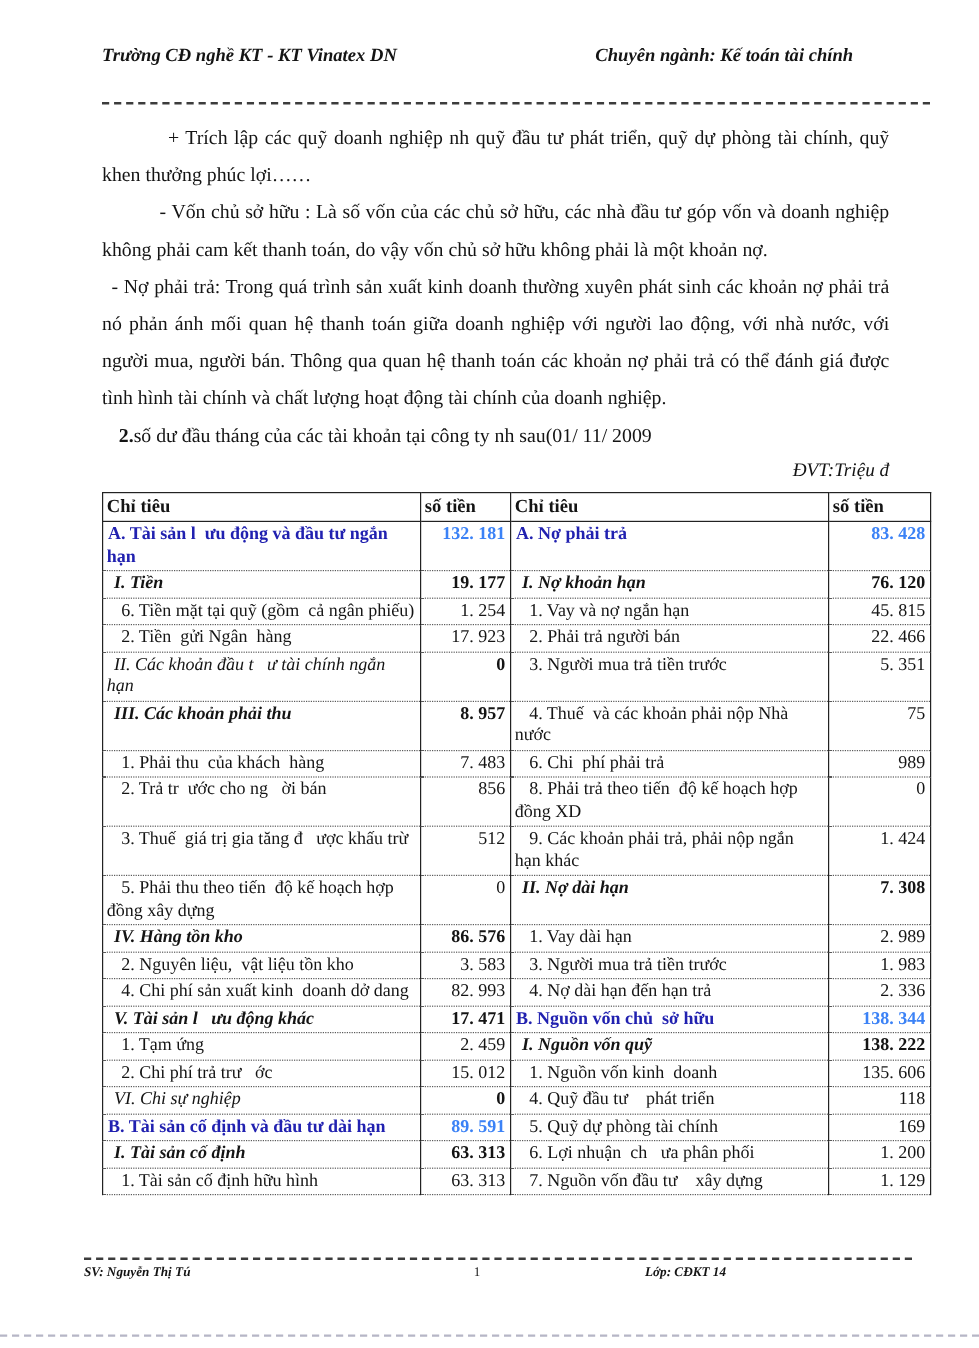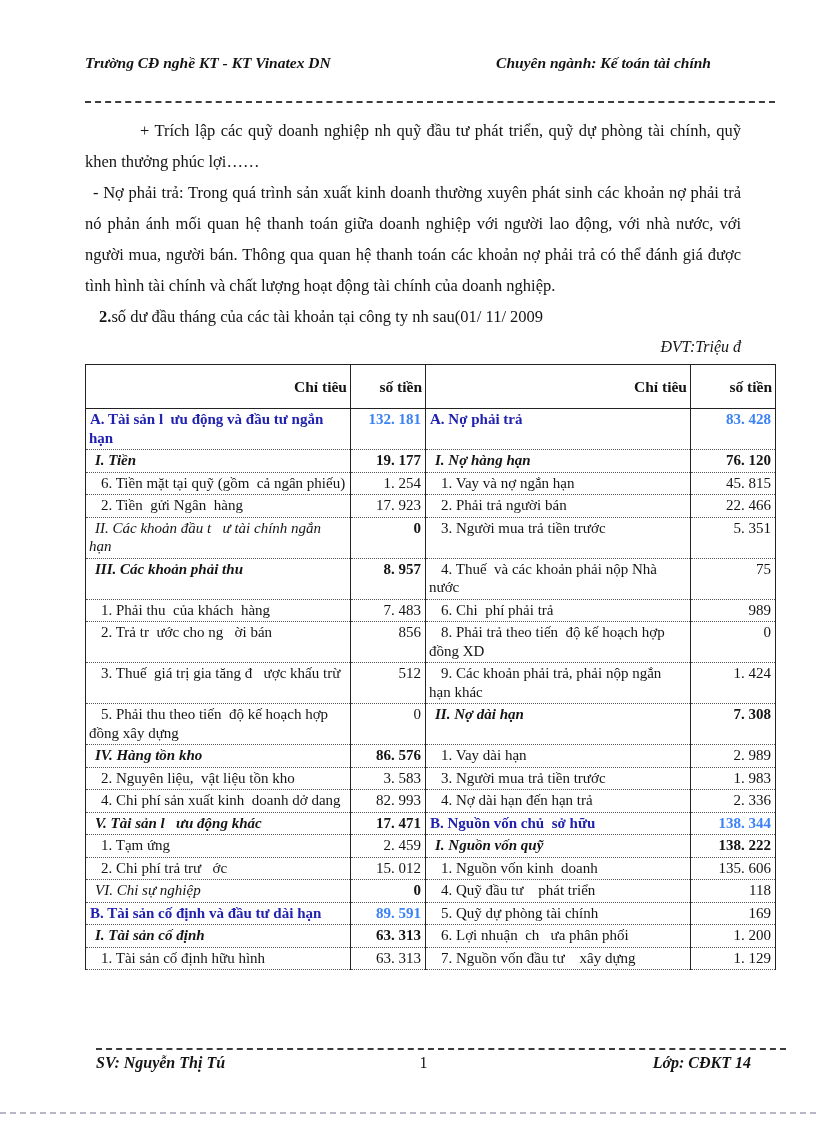--- a/index.html
+++ b/index.html
@@ -6,86 +6,87 @@
   body{
     width:816px;height:1123px;position:relative;overflow:hidden;
     background:#ffffff;color:#141414;
     font-family:"Liberation Serif","DejaVu Serif",serif;
   }
   .page{position:absolute;left:0;top:0;width:816px;height:1123px;}
   .content{position:absolute;left:85px;top:36px;width:690px;}
 
   
   .doc-header{position:relative;min-height:44px;border-bottom:2px dashed #3c3c3c;padding-bottom:5px;}
-  .hdr-left{width:350px;font-weight:bold;font-style:italic;font-size:15.5px;line-height:21px;margin-top:16px;}
+  .hdr-left{width:350px;font-weight:bold;font-style:italic;font-size:15.5px;line-height:21px;}
   .hdr-right{position:absolute;top:0;right:64px;font-weight:bold;font-style:italic;font-size:15.5px;line-height:21px;margin-left:17px;}
 
   
   .bodytext{width:656px;margin-top:12px;font-size:16.5px;line-height:31px;text-align:justify;}
   .bodytext p{margin:0;}
   .p-indent-lg{text-indent:55px;}
   .p-indent-md{text-indent:48px;}
   .p-indent-sm{text-indent:8px;}
   .section-heading{margin:0;text-align:left;text-indent:0;padding-left:14px;line-height:31px;}
   .section-heading .num{font-weight:bold;}
   .unit-note{width:656px;text-align:right;font-style:italic;font-size:16px;line-height:29px;margin:0;}
 
   
   table.balance{border-collapse:collapse;table-layout:fixed;width:690px;margin-top:3px;}
   table.balance col.c-lab{width:265px;}
   table.balance col.c-val{width:75px;}
   table.balance col.c-lab2{width:265px;}
   table.balance col.c-val2{width:85px;}
   table.balance th{
     border:1px solid #222;font-weight:bold;font-size:15.5px;line-height:19px;
-    padding:12px 3px;text-align:right;
+    padding:2px 3px;text-align:left;
   }
   table.balance td{
     border-left:1px solid #222;border-right:1px solid #222;
     border-bottom:1px dotted #5a5a5a;
     font-size:15px;line-height:18.5px;vertical-align:top;
     padding:1px 4px 2px 3px;
   }
   td.lab{white-space:pre-wrap;}
   td.val{text-align:right;padding-right:6px;}
   .s-A{color:#2121b0;font-weight:bold;text-indent:1px;}
   .s-R{font-style:italic;font-weight:bold;text-indent:6px;}
   .s-Ri{font-style:italic;text-indent:6px;}
   .s-n{text-indent:12px;}
   .v-A{color:#3b82f6;font-weight:bold;}
   .v-b{font-weight:bold;}
 
   
   .doc-footer{
-    position:absolute;left:96px;top:1048px;width:690px;
+    position:absolute;left:70px;top:1048px;width:690px;
     border-top:2px dashed #3c3c3c;padding-top:4px;
-    display:flex;align-items:baseline;font-size:16px;
+    display:flex;align-items:baseline;font-size:11px;
   }
   .ftr-left{flex:1;font-weight:bold;font-style:italic;}
   .ftr-center{width:40px;text-align:center;}
-  .ftr-right{flex:1;text-align:right;font-weight:bold;font-style:italic;padding-right:35px;}
+  .ftr-right{flex:1;text-align:center;font-weight:bold;font-style:italic;padding-right:35px;}
 
   .bottom-separator{
     position:absolute;left:0;top:1112px;width:816px;
     border-top:2px dashed #b6b6c6;
   }
 </style>
 </head>
 <body>
 
 <div class="page">
   <div class="content">
 
     <div class="doc-header">
       <div class="hdr-left">Trường CĐ nghề KT - KT Vinatex DN</div>
       <div class="hdr-right">Chuyên  ngành: Kế toán tài chính</div>
     </div>
 
     <div class="bodytext">
       <p class="p-indent-lg">+ Trích lập các quỹ doanh nghiệp nh  quỹ đầu tư phát triển, quỹ dự phòng tài chính, quỹ khen thưởng phúc lợi……</p>
+      <p class="p-indent-md">- Vốn chủ sở hữu : Là số vốn của các chủ sở hữu, các nhà đầu tư góp vốn và doanh nghiệp không phải cam kết thanh toán, do vậy vốn chủ sở hữu không phải là một khoản nợ.</p>
       <p class="p-indent-sm">- Nợ phải trả: Trong quá trình sản xuất kinh doanh thường xuyên phát sinh các khoản nợ phải trả nó phản ánh mối quan hệ thanh toán giữa doanh nghiệp với người lao động, với nhà nước, với người mua, người bán. Thông qua quan hệ thanh toán các khoản nợ phải trả có thể đánh giá được tình hình tài chính và chất lượng hoạt động tài chính của doanh nghiệp.</p>
       <p class="section-heading"><span class="num">2.</span><span>số dư đầu tháng  của các tài khoản tại  công ty nh   sau(01/ 11/ 2009</span></p>
       <p class="unit-note">ĐVT:Triệu đ</p>
     </div>
 
     <table class="balance">
       <colgroup>
         <col class="c-lab">
           <col class="c-val">
           <col class="c-lab2">
@@ -102,21 +103,21 @@
       <tbody>
           <tr>
             <td class="lab s-A">A. Tài sản l  ưu động và đầu tư ngắn hạn</td>
             <td class="val v-A">132. 181</td>
             <td class="lab s-A">A. Nợ phải trả</td>
             <td class="val v-A">83. 428</td>
           </tr>
           <tr>
             <td class="lab s-R">I. Tiền</td>
             <td class="val v-b">19. 177</td>
-            <td class="lab s-R">I. Nợ hàng hạn</td>
+            <td class="lab s-R">I. Nợ khoản hạn</td>
             <td class="val v-b">76. 120</td>
           </tr>
           <tr>
             <td class="lab s-n">6. Tiền mặt tại quỹ (gồm  cả ngân phiếu)</td>
             <td class="val v-n">1. 254</td>
             <td class="lab s-n">1. Vay và nợ ngắn hạn</td>
             <td class="val v-n">45. 815</td>
           </tr>
           <tr>
             <td class="lab s-n">2. Tiền  gửi Ngân  hàng</td>

